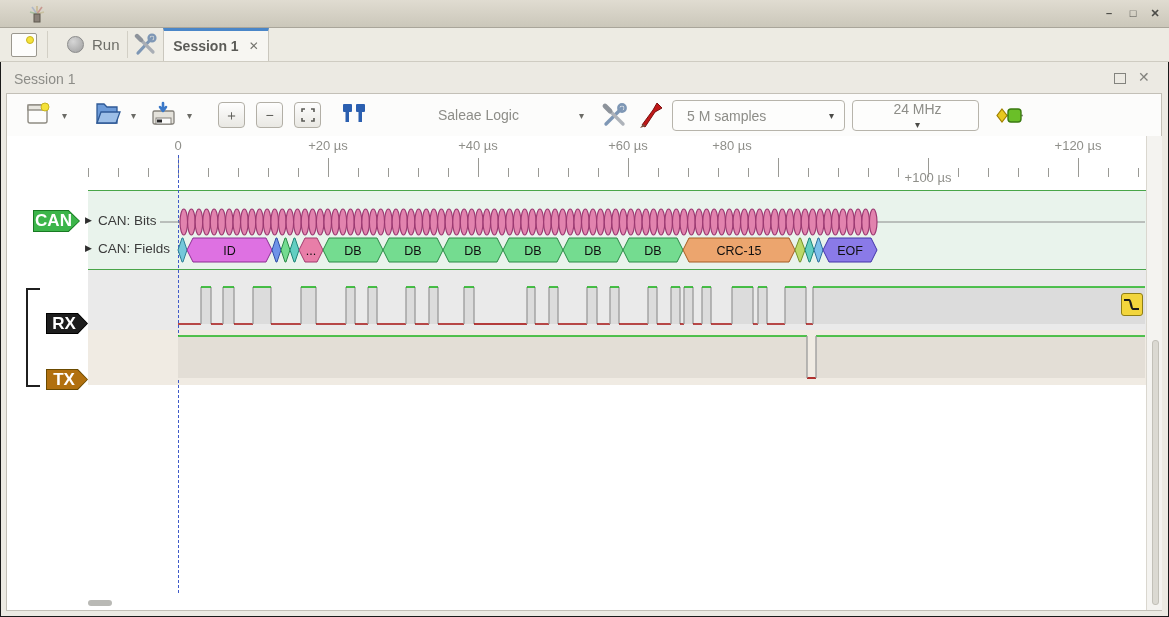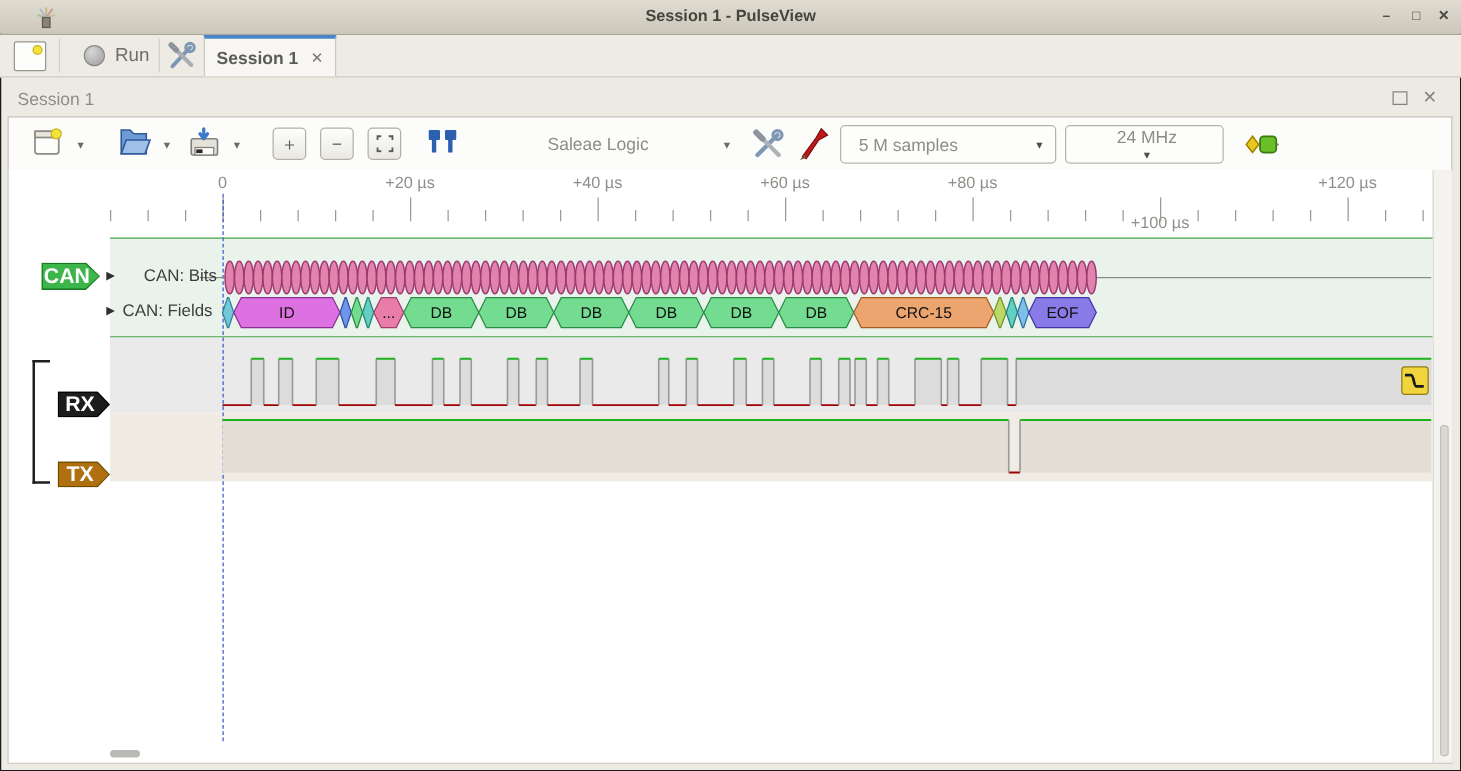--- a/index.html
+++ b/index.html
@@ -79,21 +79,20 @@
     <svg class="abs" style="left:28px;top:4px;" width="18" height="19">
       <g stroke-width="1.6" fill="none">
         <path d="M9 10 L9 2" stroke="#c8b890"></path>
         <path d="M9 10 L4 3" stroke="#b0b8c8"></path>
         <path d="M9 10 L14 3" stroke="#c89890"></path>
         <path d="M9 10 L2 8" stroke="#a8c0a0"></path>
         <path d="M9 10 L16 8" stroke="#c8c0a0"></path>
       </g>
       <rect x="6" y="10" width="6" height="8" fill="#8a8178" stroke="#5f584f" stroke-width="1"></rect>
     </svg>
-    <div class="abs" id="title-text">Session 1 - PulseView</div>
     <div class="abs winbtn" style="left:1100px;">–</div>
     <div class="abs winbtn" style="left:1124px;">□</div>
     <div class="abs winbtn" style="left:1146px;">✕</div>
   </div>
 
   <div class="abs" id="main-toolbar"></div>
   <div class="abs" style="left:11px;top:33px;width:24px;height:22px;background:#fdfdfc;border:1px solid #9a978e;border-radius:2px;">
     <div class="abs" style="right:2px;top:2px;width:6px;height:6px;border-radius:50%;background:#f5e23a;border:1px solid #c8b520;"></div>
   </div>
   <div class="abs vsep" style="left:47px;"></div>
@@ -193,21 +192,21 @@
 
   <div class="abs" id="view-bg"></div>
   <div class="abs" id="vscroll-strip"></div>
   <div class="abs" id="vscroll-thumb"></div>
 
   <div class="abs" id="ruler">
       <div class="ruler-label" style="left: 178px;">0</div>
       <div class="ruler-label" style="left: 328px;">+20 µs</div>
       <div class="ruler-label" style="left: 478px;">+40 µs</div>
       <div class="ruler-label" style="left: 628px;">+60 µs</div>
-      <div class="ruler-label" style="left: 778px;">+80 µs</div>
+      <div class="ruler-label" style="left: 732px;">+80 µs</div>
       <div class="ruler-label" style="left: 928px; margin-top: 32px;">+100 µs</div>
       <div class="ruler-label" style="left: 1078px;">+120 µs</div>
       <div class="tick" style="left: 88px; top: 32px; height: 9px;"></div>
       <div class="tick" style="left: 118px; top: 32px; height: 9px;"></div>
       <div class="tick" style="left: 148px; top: 32px; height: 9px;"></div>
       <div class="tick" style="left: 178px; top: 22px; height: 19px;"></div>
       <div class="tick" style="left: 208px; top: 32px; height: 9px;"></div>
       <div class="tick" style="left: 238px; top: 32px; height: 9px;"></div>
       <div class="tick" style="left: 268px; top: 32px; height: 9px;"></div>
       <div class="tick" style="left: 298px; top: 32px; height: 9px;"></div>
@@ -480,21 +479,21 @@
       <rect x="178" y="336" width="629" height="42" fill="#e3ded6"></rect>
       <line x1="178" y1="336" x2="807" y2="336" stroke="#1db31d" stroke-width="1.6"></line>
       <rect x="816" y="336" width="329" height="42" fill="#e3ded6"></rect>
       <line x1="816" y1="336" x2="1145" y2="336" stroke="#1db31d" stroke-width="1.6"></line>
       <line x1="807" y1="378" x2="816" y2="378" stroke="#a00000" stroke-width="1.6"></line>
       <line x1="807" y1="336" x2="807" y2="378" stroke="#9a9a9a" stroke-width="1.3"></line>
       <line x1="816" y1="336" x2="816" y2="378" stroke="#9a9a9a" stroke-width="1.3"></line>
     </svg>
 
   <div class="abs expander" style="left:85px;top:215px;z-index:7;">▶</div>
-  <div class="abs row-label" style="left:98px;top:213px;z-index:7;margin-left:17px;">CAN: Bits</div>
+  <div class="abs row-label" style="left:98px;top:213px;z-index:7;">CAN: Bits</div>
   <div class="abs expander" style="left:85px;top:243px;z-index:7;">▶</div>
   <div class="abs row-label" style="left:98px;top:241px;z-index:7;">CAN: Fields</div>
 
   <div class="tag-outer arrow-clip" style="left:33px;top:210px;width:47px;height:22px;background:#187a22;">
     <div class="tag-inner arrow-clip" style="background:#3cb54a;">CAN</div>
   </div>
   <div class="tag-outer arrow-clip" style="left:46px;top:313px;width:42px;height:21px;background:#000;">
     <div class="tag-inner arrow-clip" style="background:#1d1d1d;">RX</div>
   </div>
   <div class="tag-outer arrow-clip" style="left:46px;top:369px;width:42px;height:21px;background:#6b4a00;">

